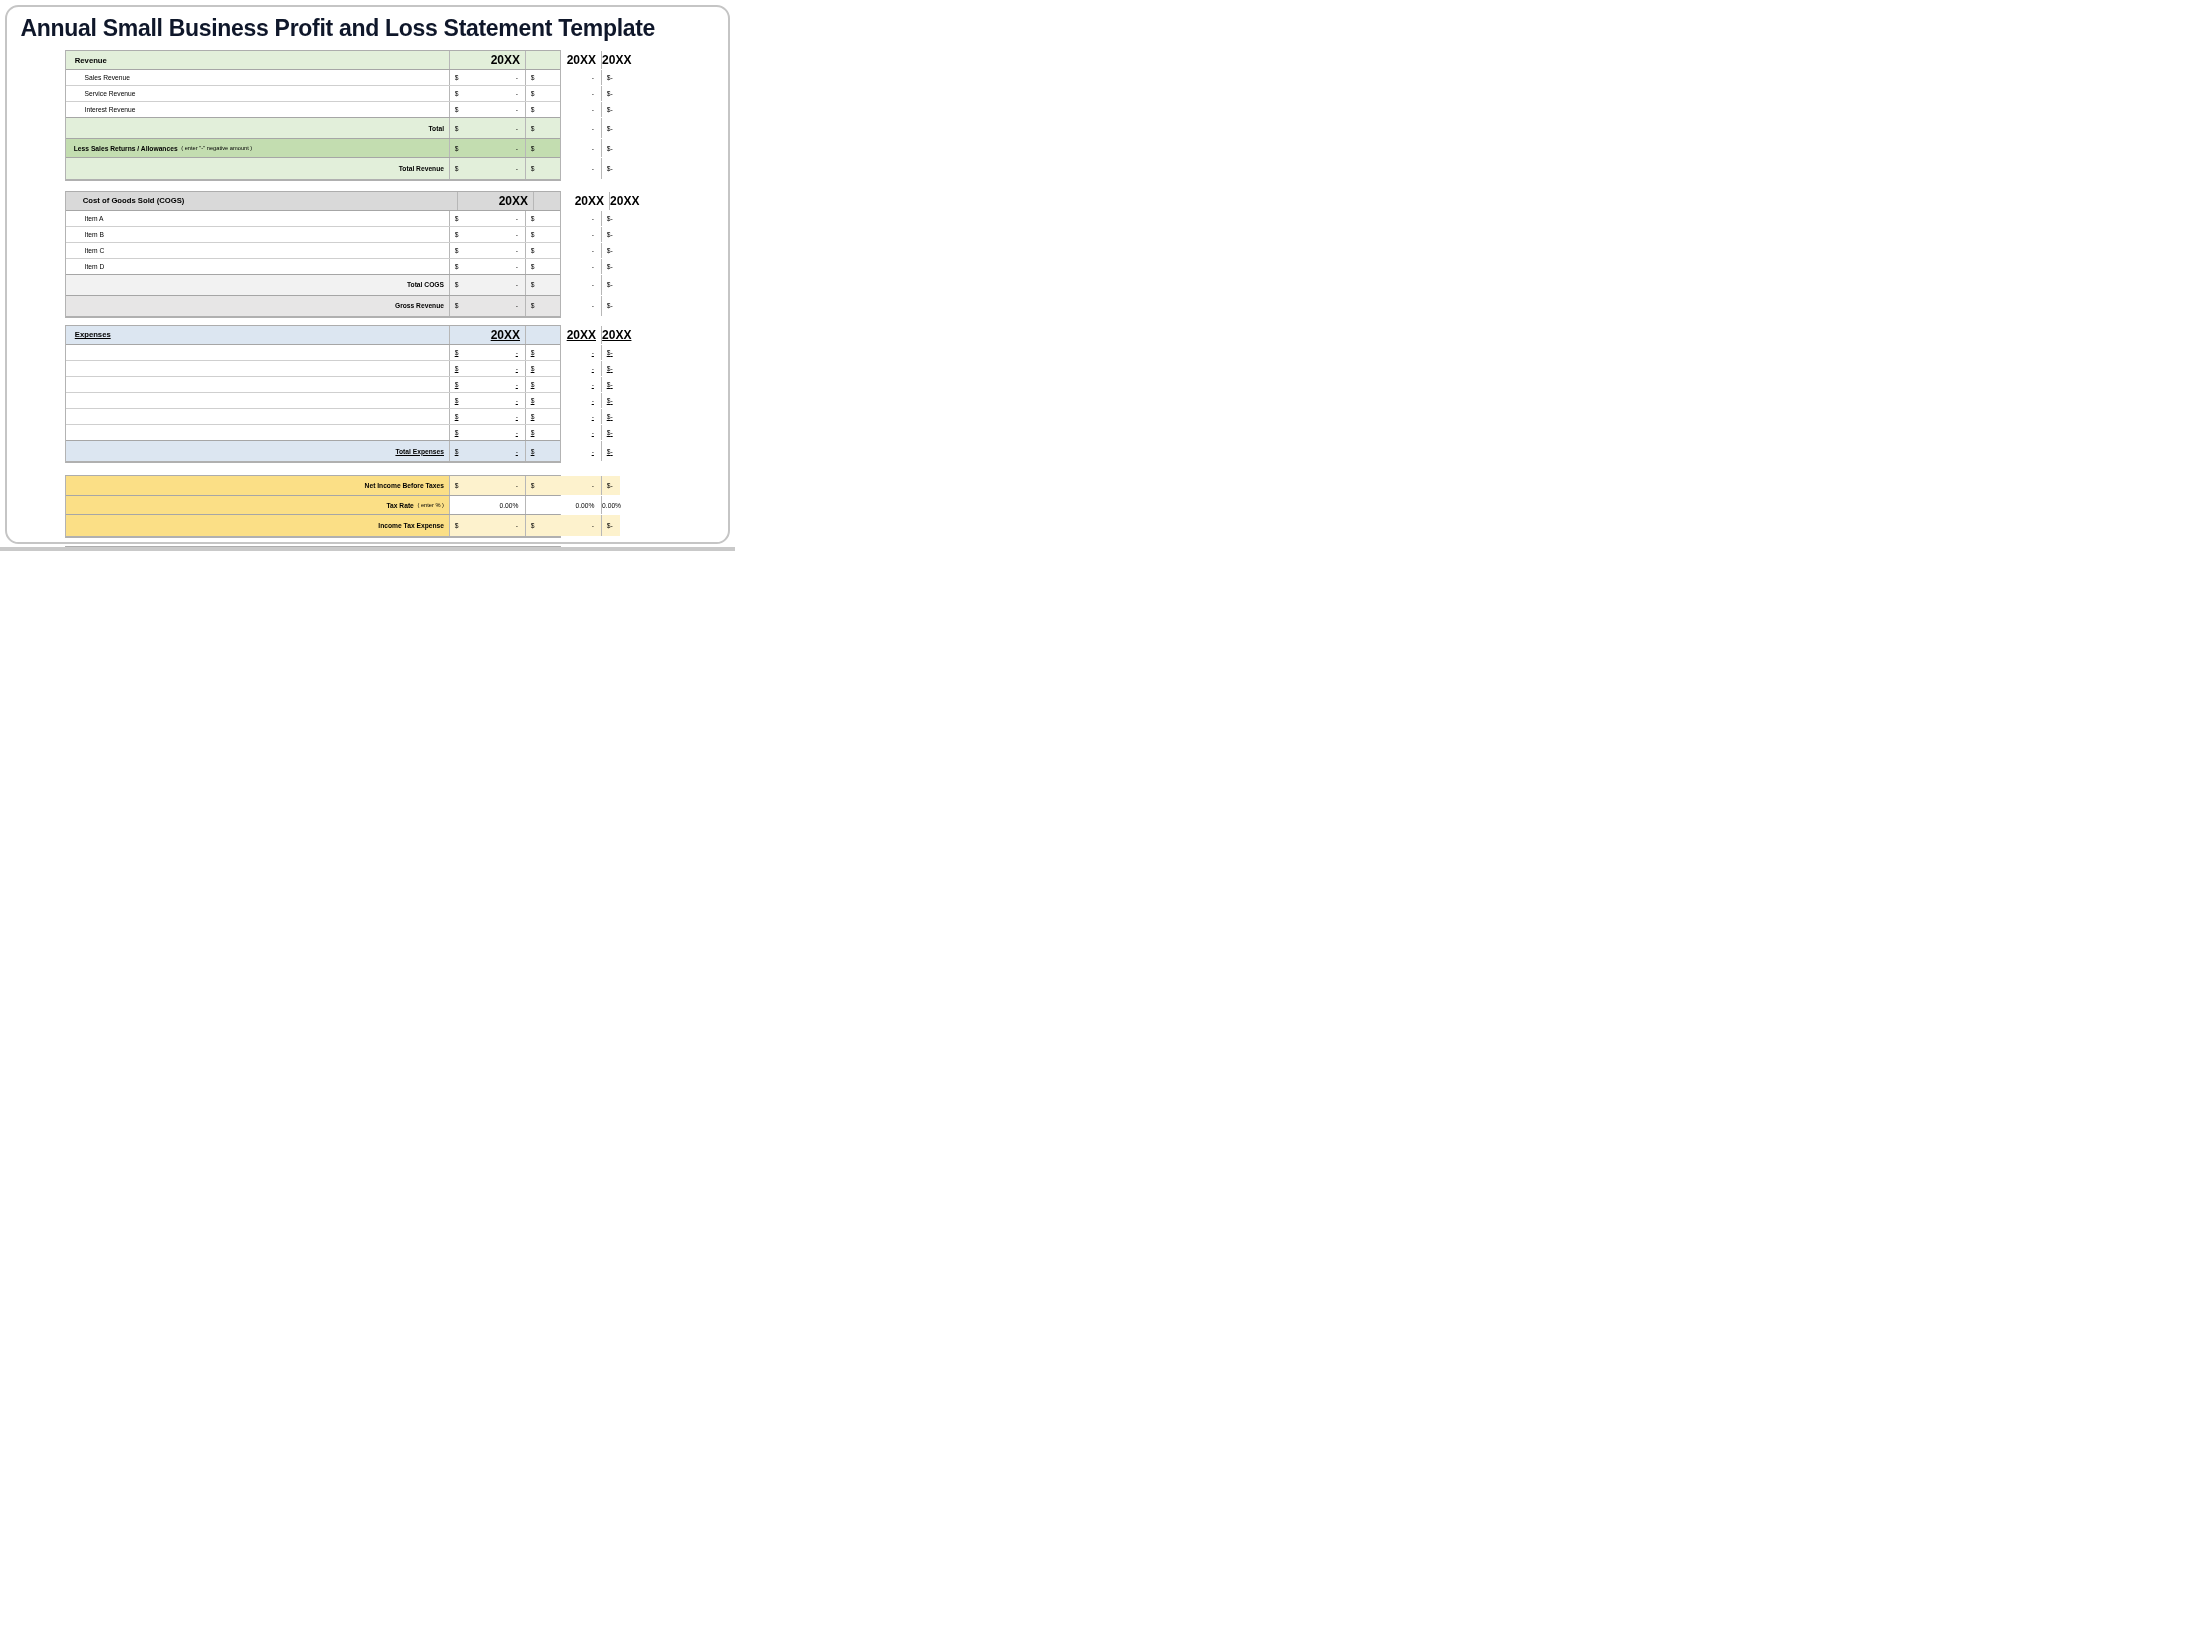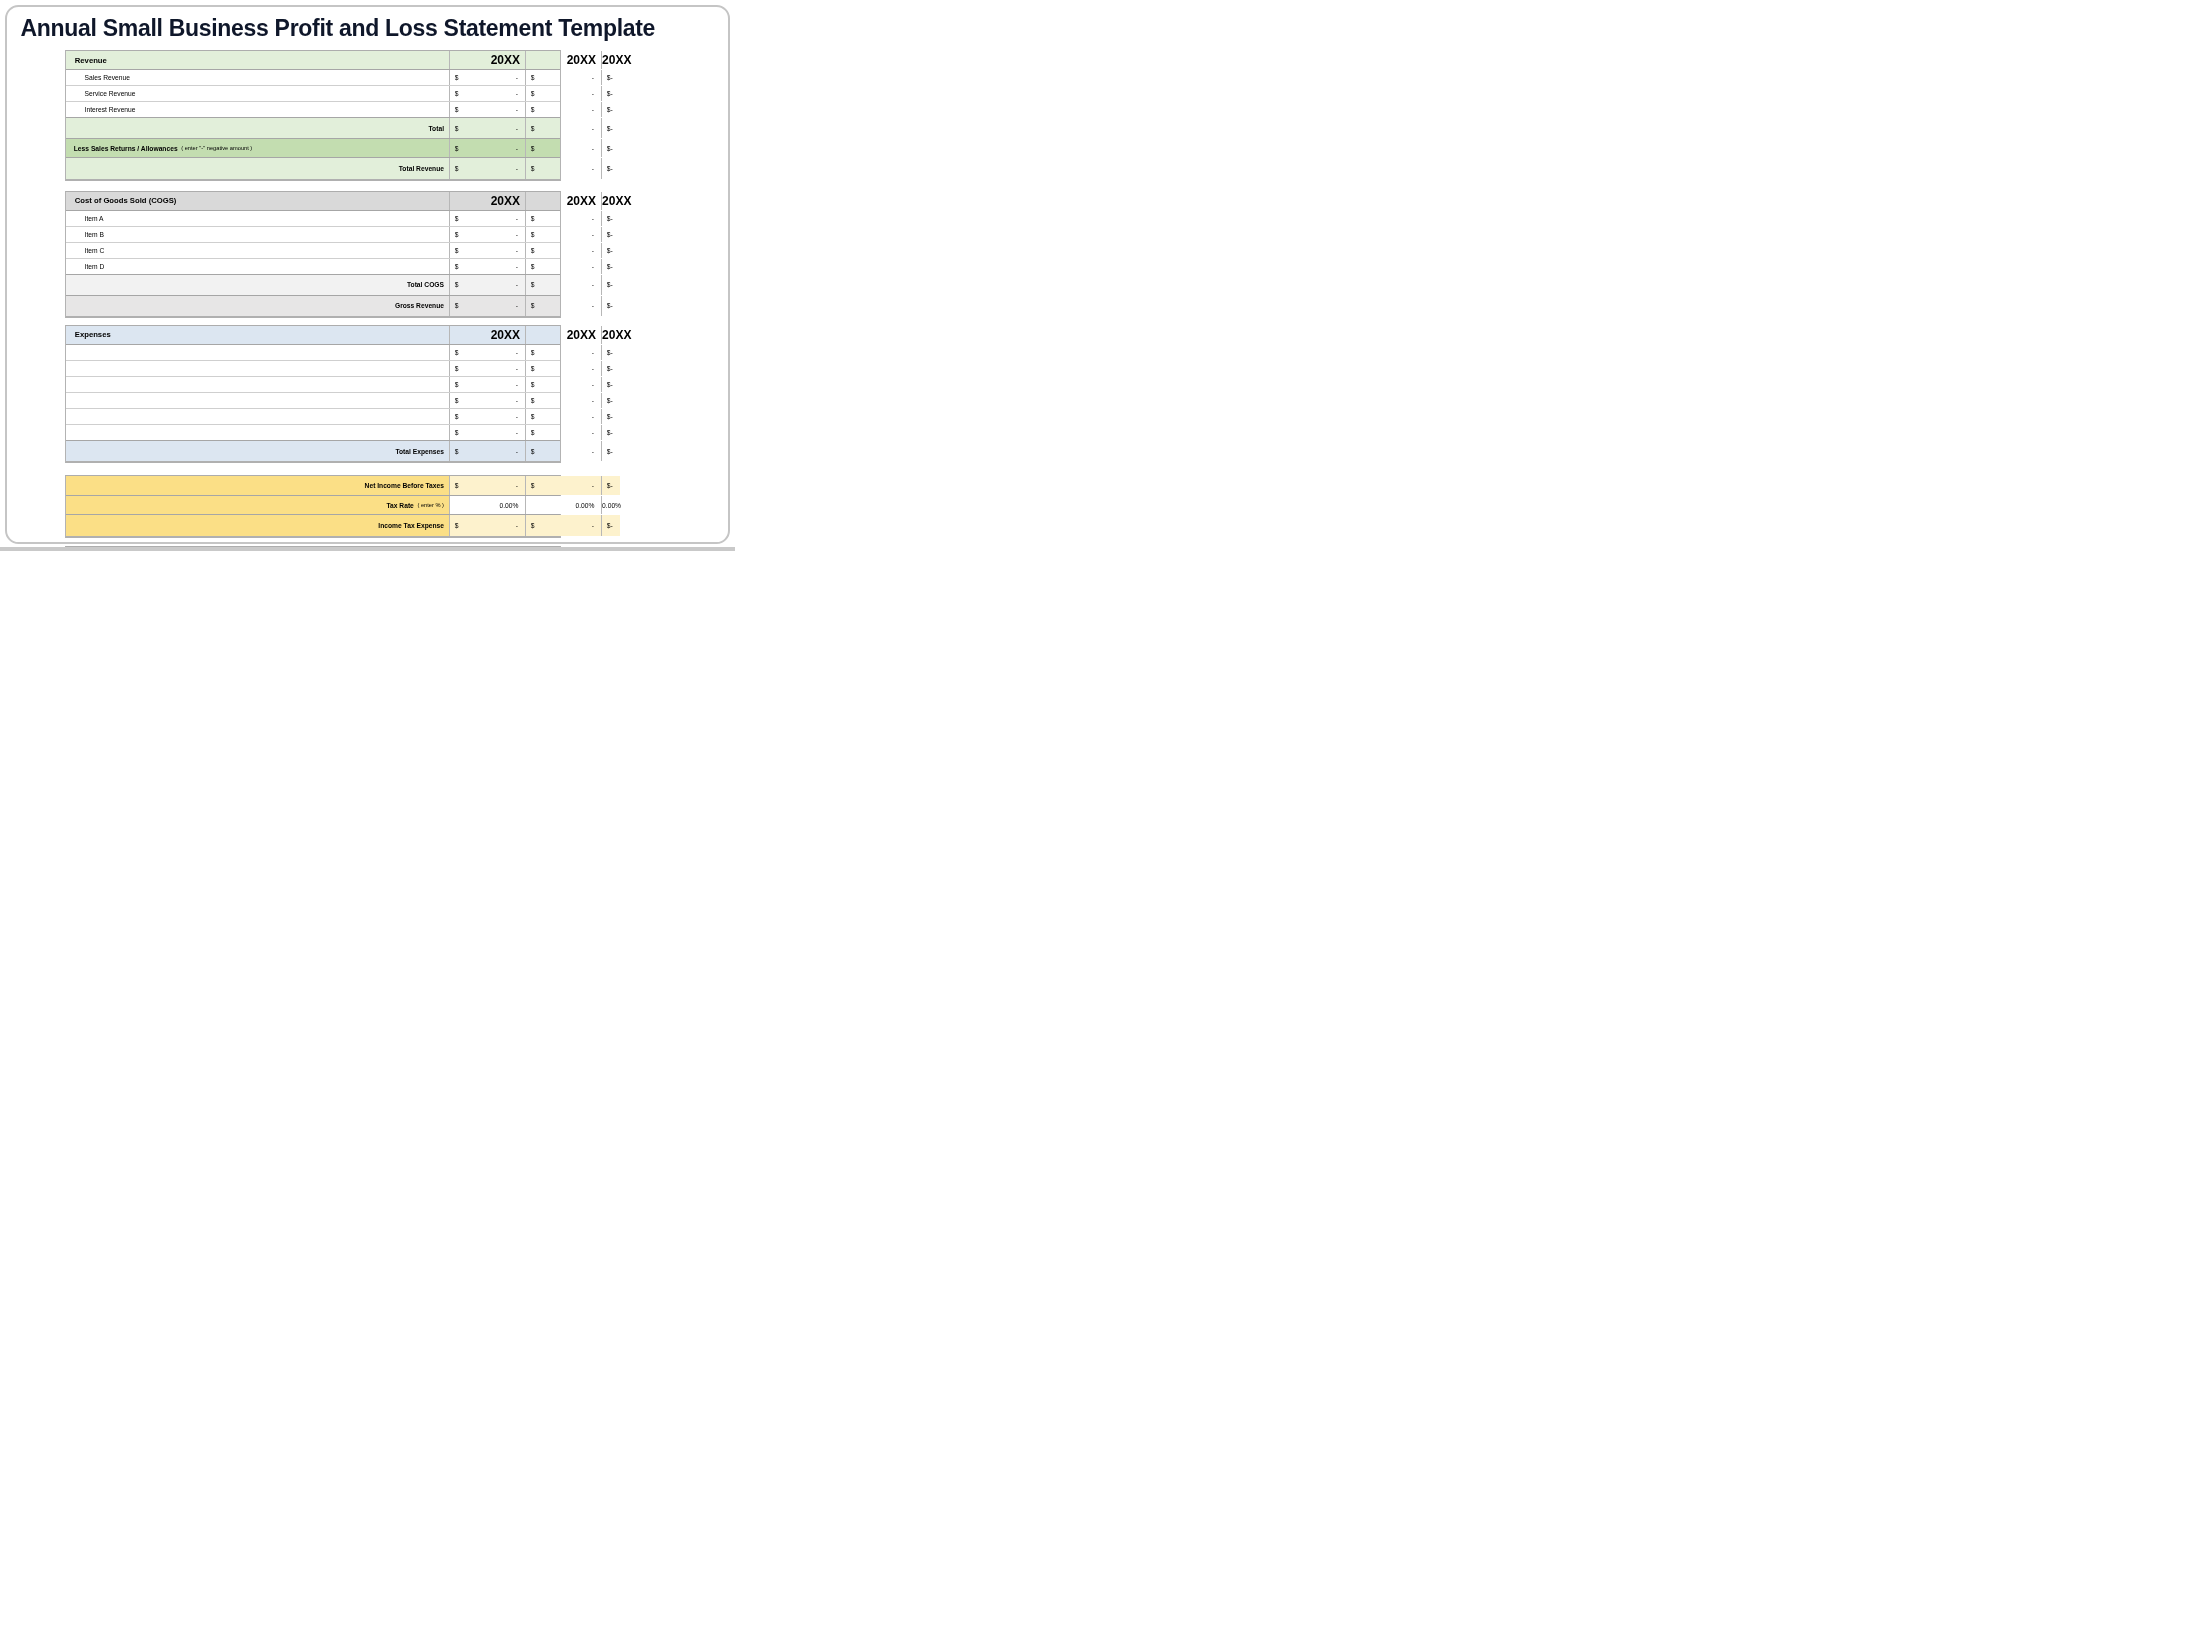--- a/index.html
+++ b/index.html
@@ -16,38 +16,38 @@
   .title {
     margin:8.2px 0 0 13.4px; font-size:23px; font-weight:bold; color:#0f172a;
     letter-spacing:-0.3px; white-space:nowrap;
   }
   .tables { margin:8.2px 0 0 58px; width:611px; }
   .tbl {
     width:496px; border:0.5px solid #b3b3b3; border-top:1px solid #adadad;
     border-bottom:2.1px solid #b0b0b0;
   }
   .gap-cogs { margin-top:10.3px; }
-  .gap-exp  { margin-top:6.7px; }
+  .gap-exp  { margin-top:6.7px;text-decoration:underline; }
   .gap-tax  { margin-top:11.3px; }
   .gap-net  { margin-top:8.2px; }
   .row { display:grid; grid-template-columns:383px 76px 76px auto; align-items:center;
          border-bottom:1px solid #cfcfcf; }
   .row:last-child { border-bottom:none; }
   .row.strong { border-bottom:1.5px solid #a6a6a6; }
   .h-head  { height:19px; }
   .h-data  { height:16px; }
   .h-total { height:20.6px; }
   .h-less  { height:19px; }
   .h-net   { height:21.6px; }
   .ycell, .vcell { border-left:0.5px solid #b7b7b7; height:100%; }
   .lcell { height:100%; display:flex; align-items:center; }
   
   .green-h  { background:#e2efda; }
   .green-d  { background:#c3ddb0; }
-  .gray-h   { background:#d9d9d9; }
+  .gray-h   { background:#d9d9d9;padding-left:8px; }
   .gray-l   { background:#f2f2f2; }
   .gray-m   { background:#e7e6e6; }
   .blue     { background:#dce6f1; }
   .row.ylab .lcell  { background:#fbdf86; }
   .row.yval .vcell  { background:#fdf2cd; }
   .row.ywht .vcell  { background:#ffffff; }
   .row.ylab { background:#fbdf86; }
   
   .hlabel { font-size:7.7px; font-weight:bold; padding-left:8.7px; }
   .ycell  { display:flex; align-items:center; justify-content:flex-end;

